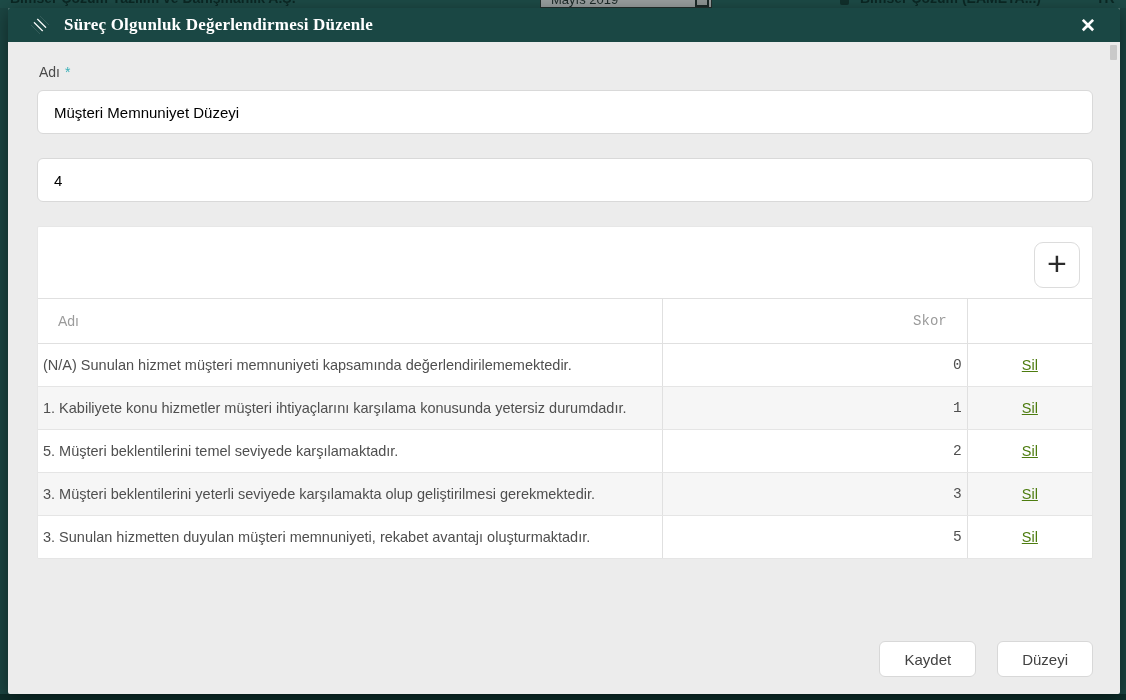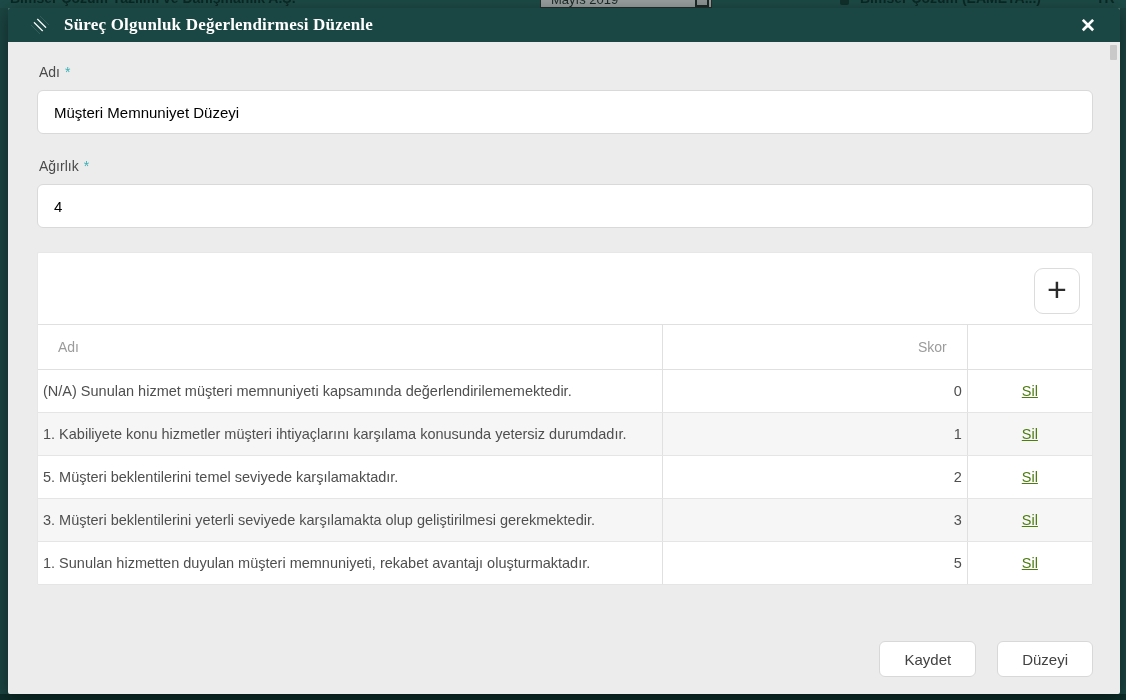--- a/index.html
+++ b/index.html
@@ -81,21 +81,21 @@
   .score-table th {
     height:44px; font-weight:normal; color:#9b9b9b; font-size:14px;
     border-bottom:1px solid #e0e0e0; text-align:left; padding:0 20px;
   }
   .score-table th.col-score { text-align:right; }
   .score-table td {
     height:43px; color:#4f4f4f; padding:0 5px;
     border-bottom:1px solid #e5e5e5;
   }
   .score-table .col-name  { width:626px; }
-  .score-table .col-score { width:305px; border-left:1px solid #e0e0e0; text-align:right; }
+  .score-table .col-score { width:305px; border-left:1px solid #e0e0e0; text-align:right;font-family:Liberation Mono, monospace; }
   .score-table .col-act   { width:125px; border-left:1px solid #e0e0e0; text-align:center; }
   .score-table tr:nth-child(even) td { background:#f6f6f6; }
   .sil-link { color:#4d7c0f; text-decoration:underline; cursor:pointer; }
 
   .modal-footer {
     flex:0 0 auto; height:60px; display:flex; justify-content:flex-end;
     align-items:center; padding:0 27px 10px 0; gap:21px;
   }
   .btn {
     height:36px; background:#ffffff; border:1px solid #d8d8d8; border-radius:6px;
@@ -138,23 +138,20 @@
   </div>
 
   <div class="modal-body">
     <div class="scroll-thumb"></div>
 
     <div class="field-label">
       <span>Adı</span><span class="req-mark">*</span>
     </div>
     <input class="text-input" type="text" value="Müşteri Memnuniyet Düzeyi" style="">
 
-    <div class="field-label">
-      <span>Ağırlık</span><span class="req-mark">*</span>
-    </div>
     <input class="text-input" type="text" value="4" style="">
 
     <div class="panel">
       <div class="panel-toolbar">
         <div class="add-button">
           <span>+</span>
         </div>
       </div>
 
       <table class="score-table">
@@ -180,21 +177,21 @@
             <td class="col-name">5. Müşteri beklentilerini temel seviyede karşılamaktadır.</td>
             <td class="col-score">2</td>
             <td class="col-act"><a class="sil-link">Sil</a></td>
           </tr>
           <tr>
             <td class="col-name">3. Müşteri beklentilerini yeterli seviyede karşılamakta olup geliştirilmesi gerekmektedir.</td>
             <td class="col-score">3</td>
             <td class="col-act"><a class="sil-link">Sil</a></td>
           </tr>
           <tr>
-            <td class="col-name">1. Sunulan hizmetten duyulan müşteri memnuniyeti, rekabet avantajı oluşturmaktadır.</td>
+            <td class="col-name">3. Sunulan hizmetten duyulan müşteri memnuniyeti, rekabet avantajı oluşturmaktadır.</td>
             <td class="col-score">5</td>
             <td class="col-act"><a class="sil-link">Sil</a></td>
           </tr>
         </tbody>
       </table>
     </div>
   </div>
 
   <div class="modal-footer">
     <button class="btn">Kaydet</button>

